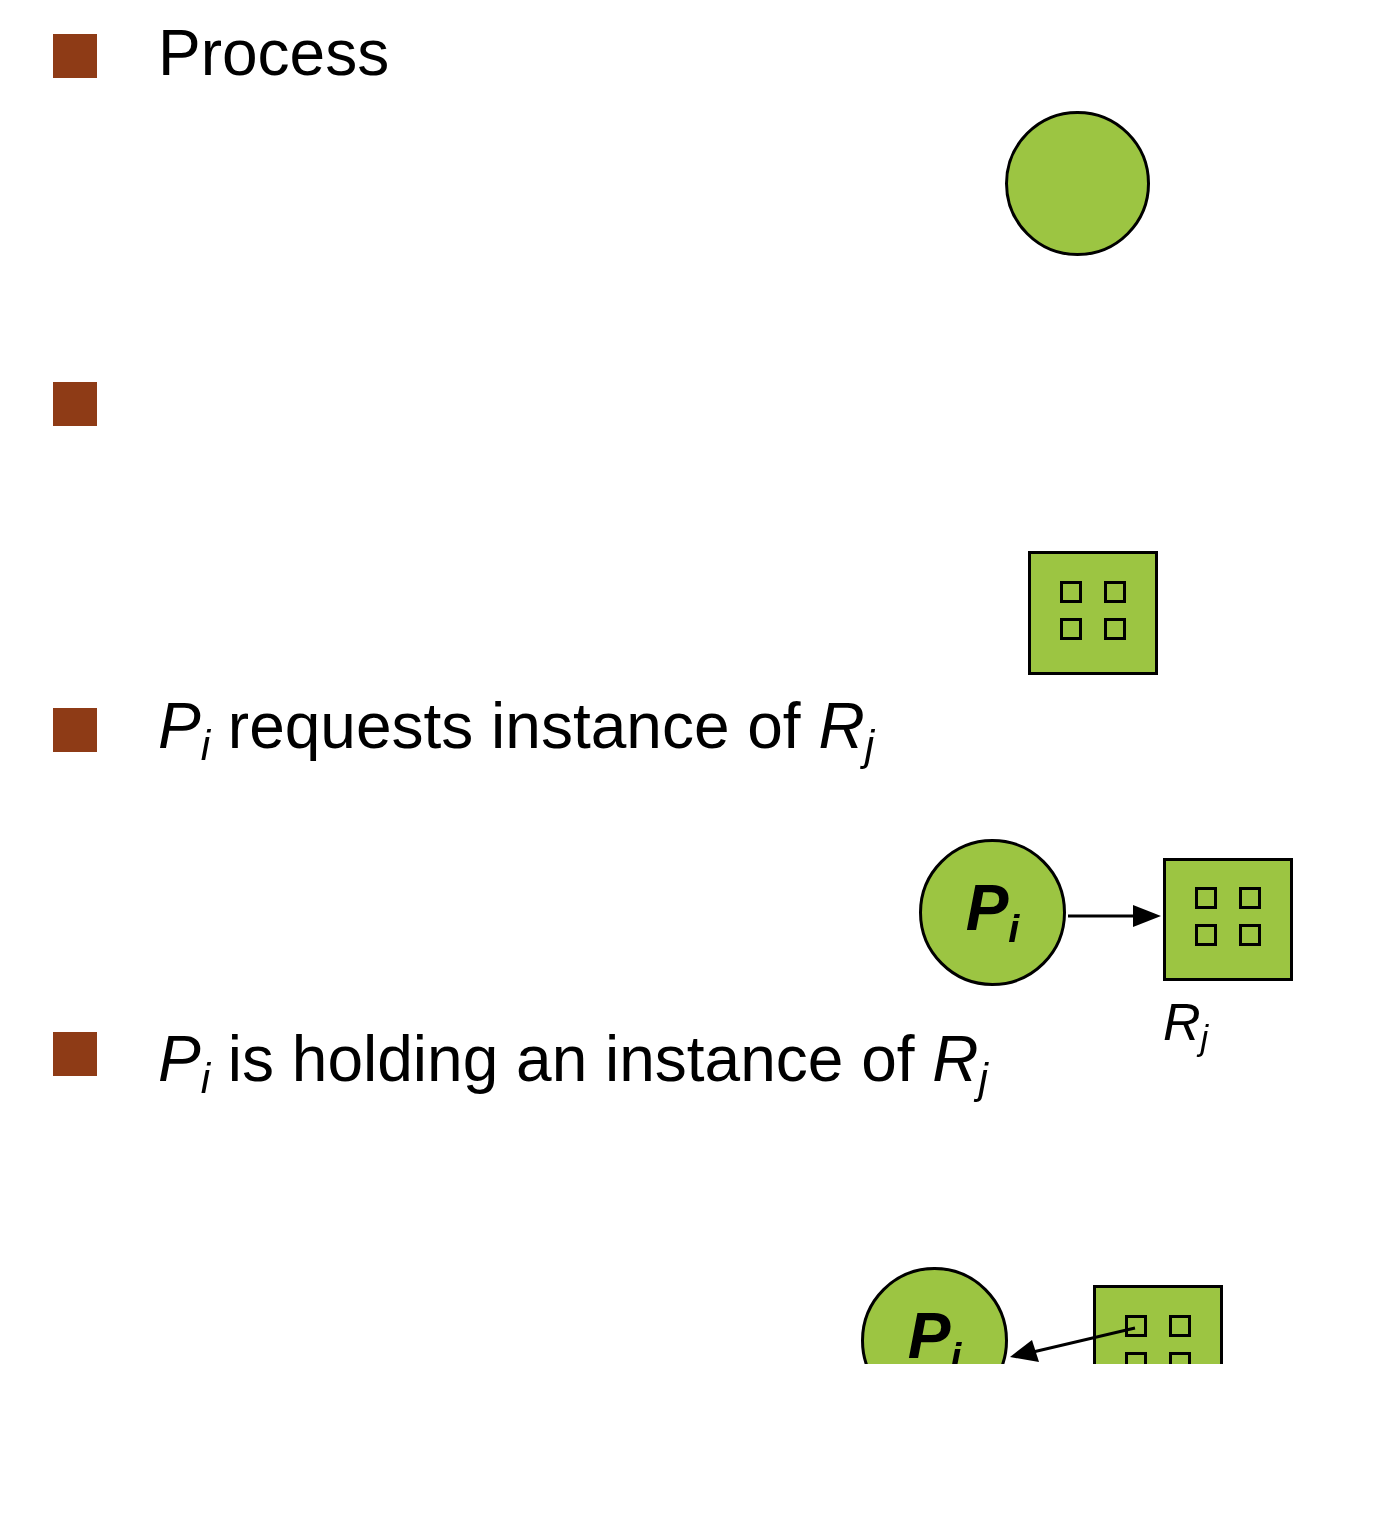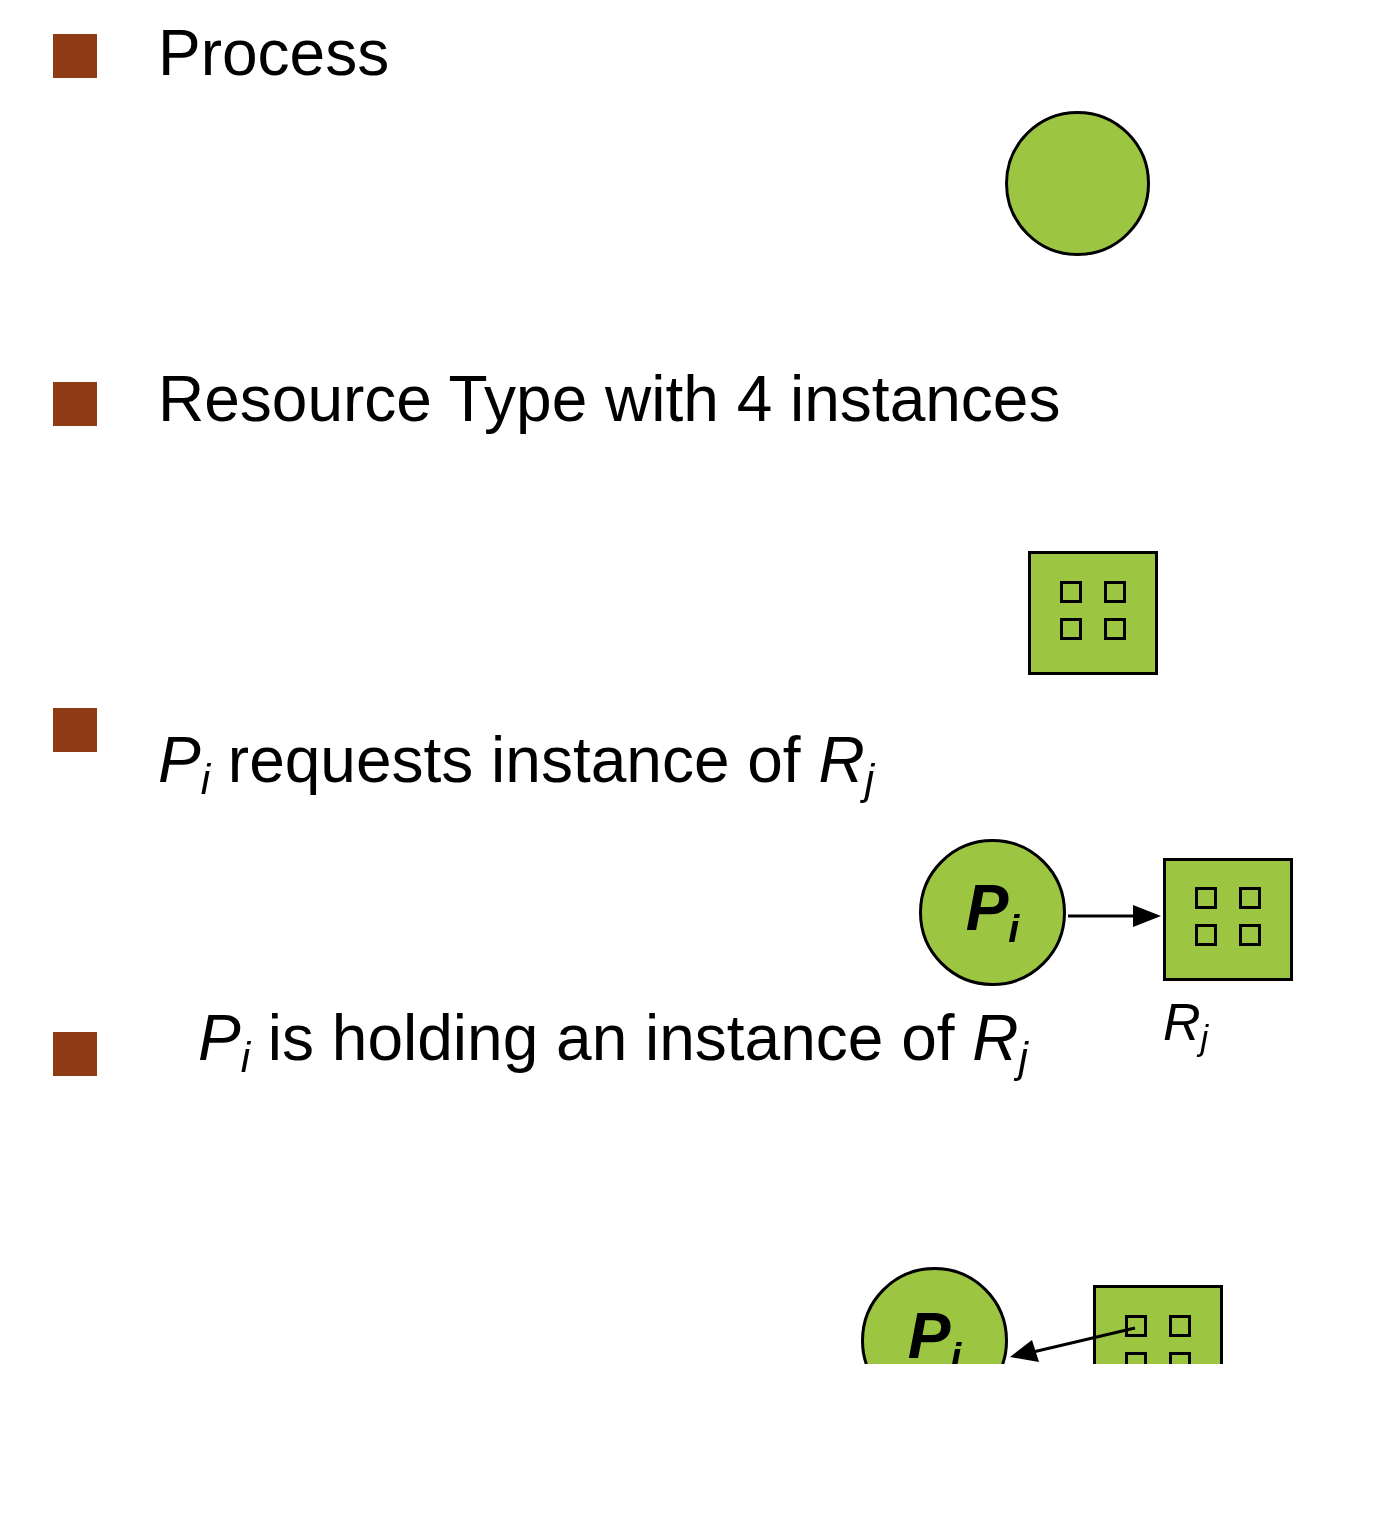--- a/index.html
+++ b/index.html
@@ -121,34 +121,31 @@
 
 <div class="slide">
 
   <div class="bullet" style="top:34px;"></div>
   <div class="row-text" style="top:21px;">
     <span>Process</span>
   </div>
   <div class="pcircle" style="left:1005px; top:111px; width:145px; height:145px;"></div>
 
   <div class="bullet" style="top:382px;"></div>
-  <div class="row-text" style="top:367px;">
-    <span>Resource Type with 4 instances</span>
-  </div>
   <div class="rsquare" style="left:1028px; top:551px; width:130px; height:124px;">
     <div class="instance-grid">
         <div class="instance"></div>
         <div class="instance"></div>
         <div class="instance"></div>
         <div class="instance"></div>
       </div>
   </div>
 
   <div class="bullet" style="top:708px;"></div>
-  <div class="row-text" style="top:728px;">
+  <div class="row-text" style="top:694px;">
     <span class="var">P</span><span class="sub">i</span><span> requests instance of </span><span class="var">R</span><span class="sub">j</span>
   </div>
 
   <div class="pcircle" style="left:919px; top:839px; width:147px; height:147px;">
     <span class="node-label">
       <span>P</span><span class="sub">i</span>
     </span>
   </div>
   <div class="rsquare" style="left:1163px; top:858px; width:130px; height:123px;">
     <div class="instance-grid">
@@ -156,21 +153,21 @@
         <div class="instance"></div>
         <div class="instance"></div>
         <div class="instance"></div>
       </div>
   </div>
   <div class="caption" style="left:1163px; top:996px; width:130px;">
     <span>R</span><span class="sub">j</span>
   </div>
 
   <div class="bullet" style="top:1032px;"></div>
-  <div class="row-text" style="top:1006px;margin-left:40px;">
+  <div class="row-text" style="top:1027px;">
     <span class="var">P</span><span class="sub">i</span><span> is holding an instance of </span><span class="var">R</span><span class="sub">j</span>
   </div>
 
   <div class="pcircle" style="left:861px; top:1267px; width:147px; height:147px;">
     <span class="node-label">
       <span>P</span><span class="sub">i</span>
     </span>
   </div>
   <div class="rsquare" style="left:1093px; top:1285px; width:130px; height:125px;">
     <div class="instance-grid">

